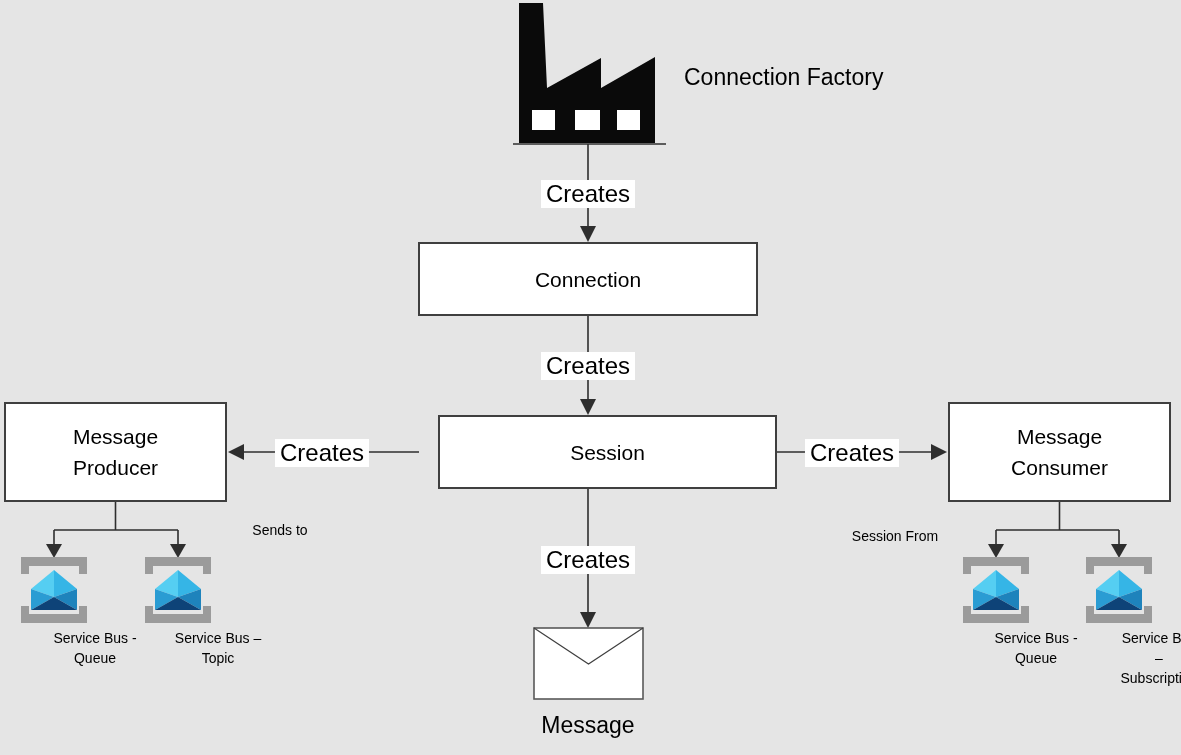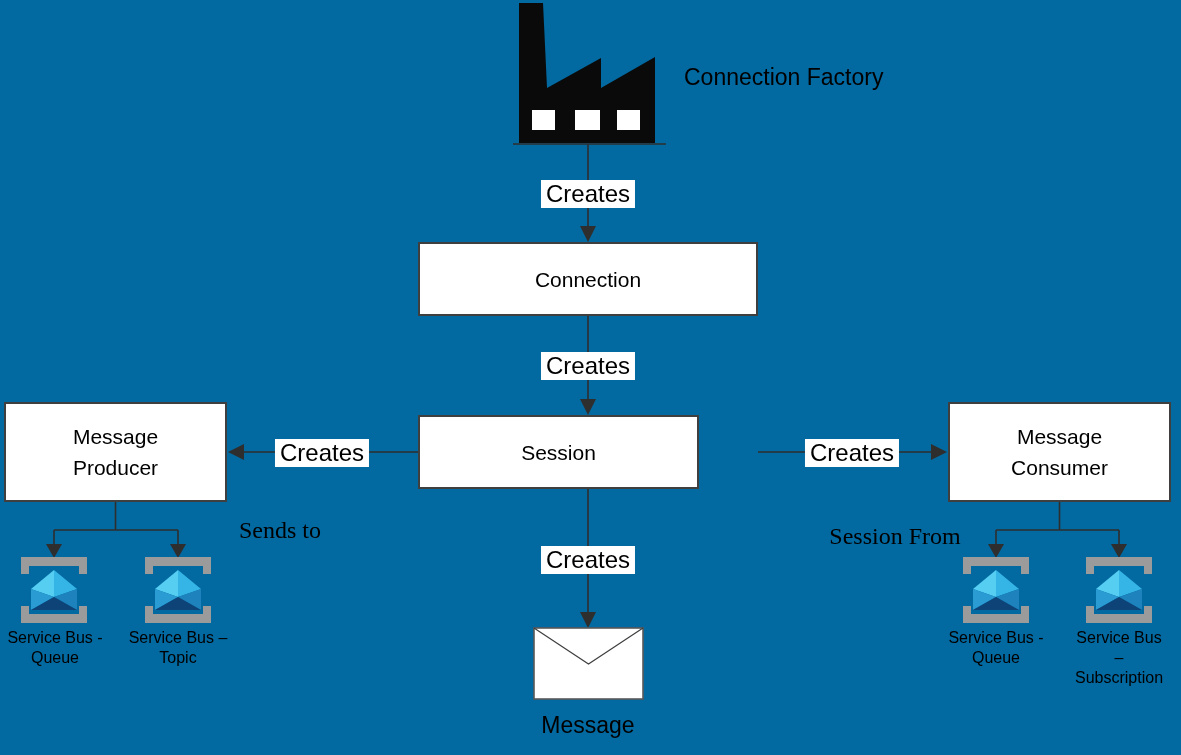--- a/index.html
+++ b/index.html
@@ -11,43 +11,43 @@
     --bracket-gray:#9b9b9b;
     --sb-top-left:#55cef2;
     --sb-top-right:#35b5e6;
     --sb-fold-left:#2a9cd3;
     --sb-fold-right:#1e83bc;
     --sb-bottom:#0e4378;
     --envelope-border:#595959;
   }
   html,body{margin:0;padding:0;background:#fff;}
   .canvas{
-    position:relative;width:1181px;height:755px;background:#0369a1;overflow:hidden;
+    position:relative;width:1181px;height:755px;background:#e5e5e5;overflow:hidden;
     font-family:"Liberation Sans",sans-serif;color:var(--ink);
   }
   .layer{position:absolute;left:0;top:0;width:1181px;height:755px;}
   .node{
     position:absolute;background:var(--box-fill);border:2px solid var(--box-border);
     display:flex;align-items:center;justify-content:center;text-align:center;
     font-size:21px;line-height:31px;white-space:pre-line;box-sizing:border-box;
   }
   .edge-label{
     position:absolute;transform:translate(-50%,-50%);background:#fff;
     padding:0 5px;font-size:24px;white-space:nowrap;
   }
   .float-label{
-    position:absolute;transform:translate(-50%,-50%);font-size:24px;white-space:nowrap;font-family:Liberation Serif, serif;
+    position:absolute;transform:translate(-50%,-50%);font-size:14px;white-space:nowrap;
   }
   .title-label{position:absolute;font-size:23px;white-space:nowrap;}
   .message-label{
     position:absolute;transform:translate(-50%,-50%);font-size:23px;white-space:nowrap;
   }
   .sb-label{
     position:absolute;transform:translateX(-50%);text-align:center;
-    font-size:16px;line-height:20px;white-space:pre-line;
+    font-size:14px;line-height:20px;white-space:pre-line;margin-left:40px;
   }
   .sb-icon{position:absolute;width:70px;height:66px;}
   .factory{position:absolute;left:517px;top:2px;width:140px;height:142px;}
   .conn{stroke:var(--line);stroke-width:1.6;fill:none;}
   .arrowhead{fill:var(--line);stroke:none;}
   .env-rect{fill:#fff;stroke:var(--envelope-border);stroke-width:1.6;}
   .env-flap{fill:none;stroke:var(--box-border);stroke-width:1.2;}
   .sb-tl{fill:var(--sb-top-left);} .sb-tr{fill:var(--sb-top-right);}
   .sb-fl{fill:var(--sb-fold-left);} .sb-fr{fill:var(--sb-fold-right);}
   .sb-bot{fill:var(--sb-bottom);} .bracket{fill:var(--bracket-gray);}
@@ -111,21 +111,21 @@
   </svg>
   <div class="title-label" style="left:684px;top:64px">Connection Factory</div>
 
   <div class="edge-label" style="left:588px;top:194px">Creates</div>
   <div class="edge-label" style="left:588px;top:366px">Creates</div>
   <div class="edge-label" style="left:322px;top:453px">Creates</div>
   <div class="edge-label" style="left:852px;top:453px">Creates</div>
   <div class="edge-label" style="left:588px;top:560px">Creates</div>
 
   <div class="node" style="left:418px;top:242px;width:340px;height:74px">Connection</div>
-  <div class="node" style="left:418px;top:415px;width:281px;height:74px">Session</div>
+  <div class="node" style="left:438px;top:415px;width:339px;height:74px">Session</div>
   <div class="node" style="left:4px;top:402px;width:223px;height:100px">Message
 Producer</div>
   <div class="node" style="left:948px;top:402px;width:223px;height:100px">Message
 Consumer</div>
 
   <div class="float-label" style="left:280px;top:530px">Sends to</div>
   <div class="float-label" style="left:895px;top:536px">Session From</div>
 
   <svg class="sb-icon" style="left:19px;top:557px" viewBox="0 0 70 66">
     <use href="#sb-symbol" xlink:href="#sb-symbol"></use>

